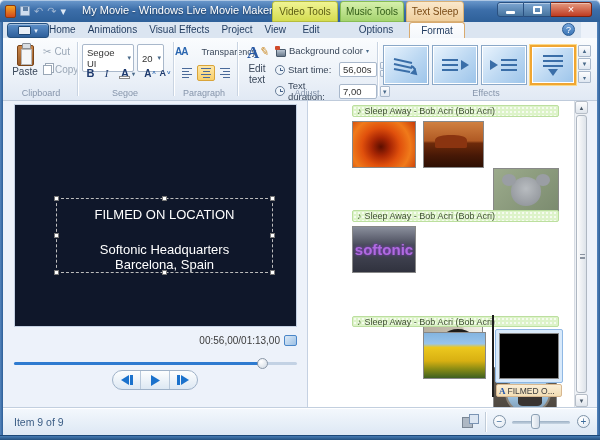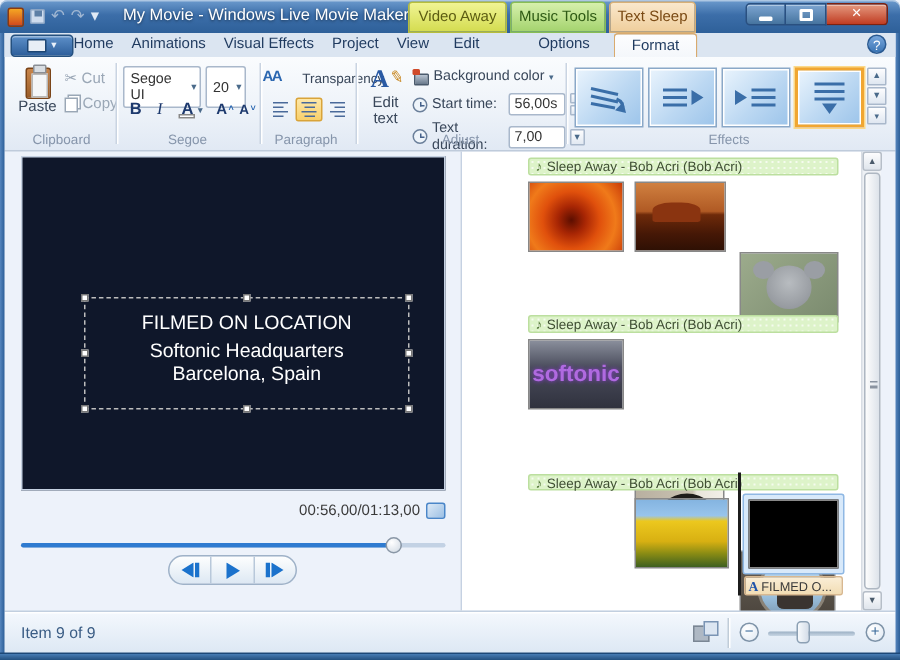--- a/index.html
+++ b/index.html
@@ -31,21 +31,21 @@
   
   .win-btns{position:absolute;right:8px;top:2px;display:flex;z-index:70;}
   .wbtn{height:15px;border:1px solid #2a5080;display:flex;align-items:center;justify-content:center;background:linear-gradient(180deg,#7ea6d2,#46749f);box-shadow:inset 0 1px 0 rgba(255,255,255,.4);}
   .wbtn.min{width:27px;border-radius:3px 0 0 3px;}
   .wbtn.max{width:27px;border-left:none;}
   .wbtn.close{width:41px;background:linear-gradient(180deg,#e59a80,#c03c22);border-color:#7c2210;border-left:none;border-radius:0 3px 3px 0;color:#fff;font-size:11px;line-height:11px;}
   .min-glyph{width:9px;height:3px;background:#fff;margin-top:6px;border-radius:1px;}
   .max-glyph{width:9px;height:8px;border:2px solid #fff;border-radius:1px;}
 
   
-  #tabstrip{position:absolute;left:3px;right:3px;top:22px;height:16px;background:#dbe5f1;z-index:55;}
+  #tabstrip{position:absolute;left:3px;right:19px;top:22px;height:16px;background:#dbe5f1;z-index:55;}
   .appmenu{position:absolute;left:4px;top:1px;width:42px;height:15px;background:linear-gradient(180deg,#5d90c9,#2e5f9b);border:1px solid #24507f;border-radius:3px;display:flex;align-items:center;justify-content:center;gap:3px;box-shadow:inset 0 1px 0 rgba(255,255,255,.4);}
   .appmenu .film{width:13px;height:9px;background:#e8eef6;border-radius:1px;border:1px solid #1d4674;}
   .appmenu .dd{color:#e8f0fa;font-size:7px;line-height:7px;}
   .core-tabs{position:absolute;left:40px;top:0;height:16px;display:flex;}
   .tab{height:16px;padding:0 6px;font-size:10px;line-height:16px;color:#1f3a5f;white-space:nowrap;}
   .tab.abs{position:absolute;top:0;text-align:center;padding:0;}
   .tab-edit{left:286px;width:44px;}
   .tab-options{left:342px;width:62px;}
   .tab-format{left:406px;width:56px;background:linear-gradient(180deg,#fdfdfe,#f4f7fb);border:1px solid #d9aa6e;border-bottom:none;border-radius:3px 3px 0 0;line-height:15px;}
   .help-btn{position:absolute;right:6px;top:1px;width:13px;height:13px;border-radius:50%;background:linear-gradient(180deg,#77a6dc,#3a74b4);border:1px solid #2a5a92;color:#fff;font-size:9px;line-height:12px;text-align:center;}
@@ -165,21 +165,21 @@
 
   <div id="titlebar">
     <div class="qat">
       <span class="app-icon"></span>
       <span class="save-glyph"></span>
       <span class="qat-btn dim">↶</span>
       <span class="qat-btn dim">↷</span>
       <span class="qat-btn">▾</span>
     </div>
     <span class="title-text">My Movie - Windows Live Movie Maker</span>
-    <div class="ctx ctx-video">Video Away</div>
+    <div class="ctx ctx-video">Video Tools</div>
     <div class="ctx ctx-music">Music Tools</div>
     <div class="ctx ctx-text">Text Sleep</div>
     <div class="win-btns">
       <div class="wbtn min">
           <span class="min-glyph"></span>
         </div>
       <div class="wbtn max">
           <span class="max-glyph"></span>
         </div>
       <div class="wbtn close">
@@ -365,21 +365,21 @@
       <div class="sel-box">
         <span class="handle" style="left:-3px;top:-3px;"></span>
         <span class="handle" style="left:50%;top:-3px;margin-left:-3px;"></span>
         <span class="handle" style="right:-3px;top:-3px;"></span>
         <span class="handle" style="left:-3px;top:50%;margin-top:-3px;"></span>
         <span class="handle" style="right:-3px;top:50%;margin-top:-3px;"></span>
         <span class="handle" style="left:-3px;bottom:-3px;"></span>
         <span class="handle" style="left:50%;bottom:-3px;margin-left:-3px;"></span>
         <span class="handle" style="right:-3px;bottom:-3px;"></span>
         <div class="pv-line" style="margin-top:8px;">FILMED ON LOCATION</div>
-        <div class="pv-line" style="margin-top:4px;">Softonic Headquarters</div>
+        <div class="pv-line" style="margin-top:20px;">Softonic Headquarters</div>
         <div class="pv-line">Barcelona, Spain</div>
       </div>
     </div>
 
     <div class="timecode-row">
       <span class="timecode">00:56,00/01:13,00</span>
       <span class="fullscreen-icon"></span>
     </div>
 
     <div class="seek">

